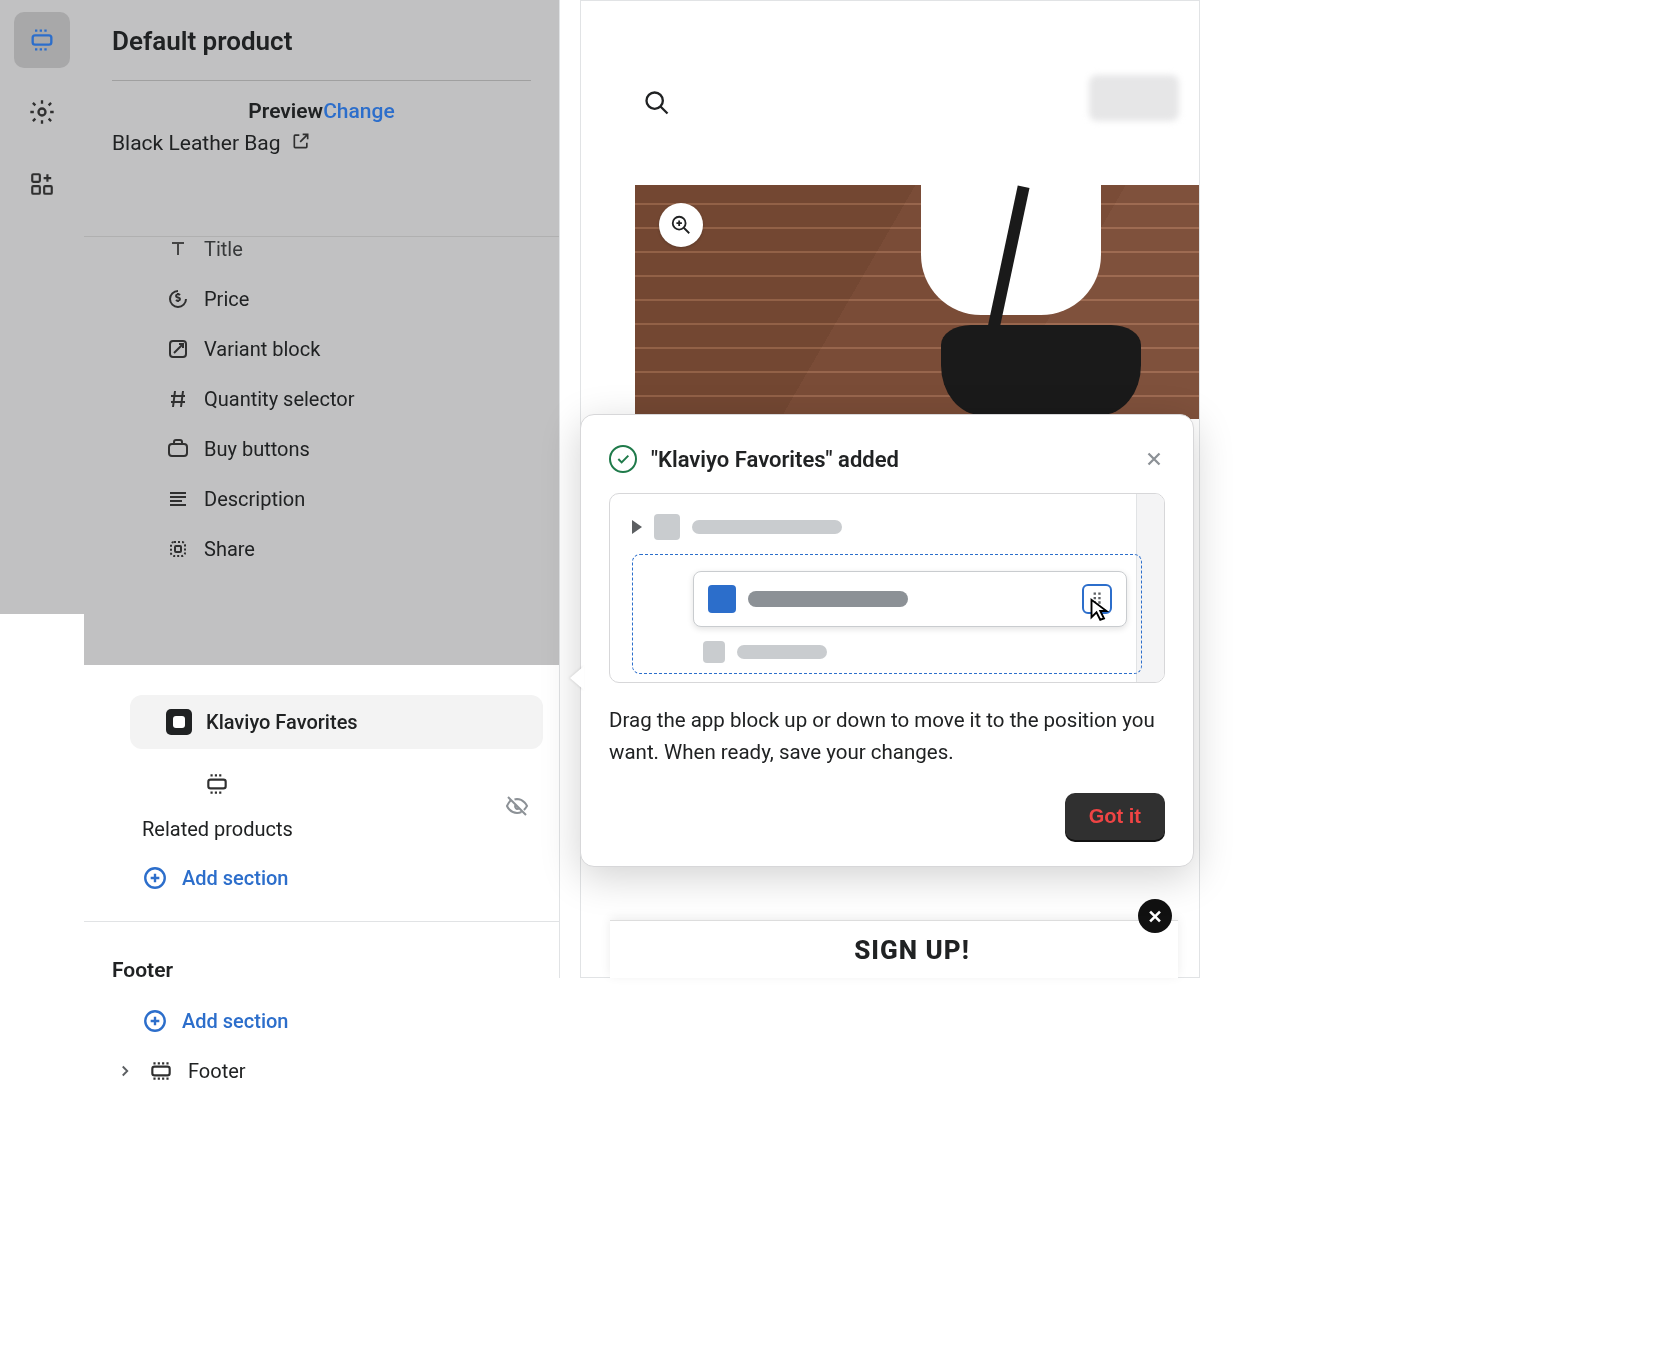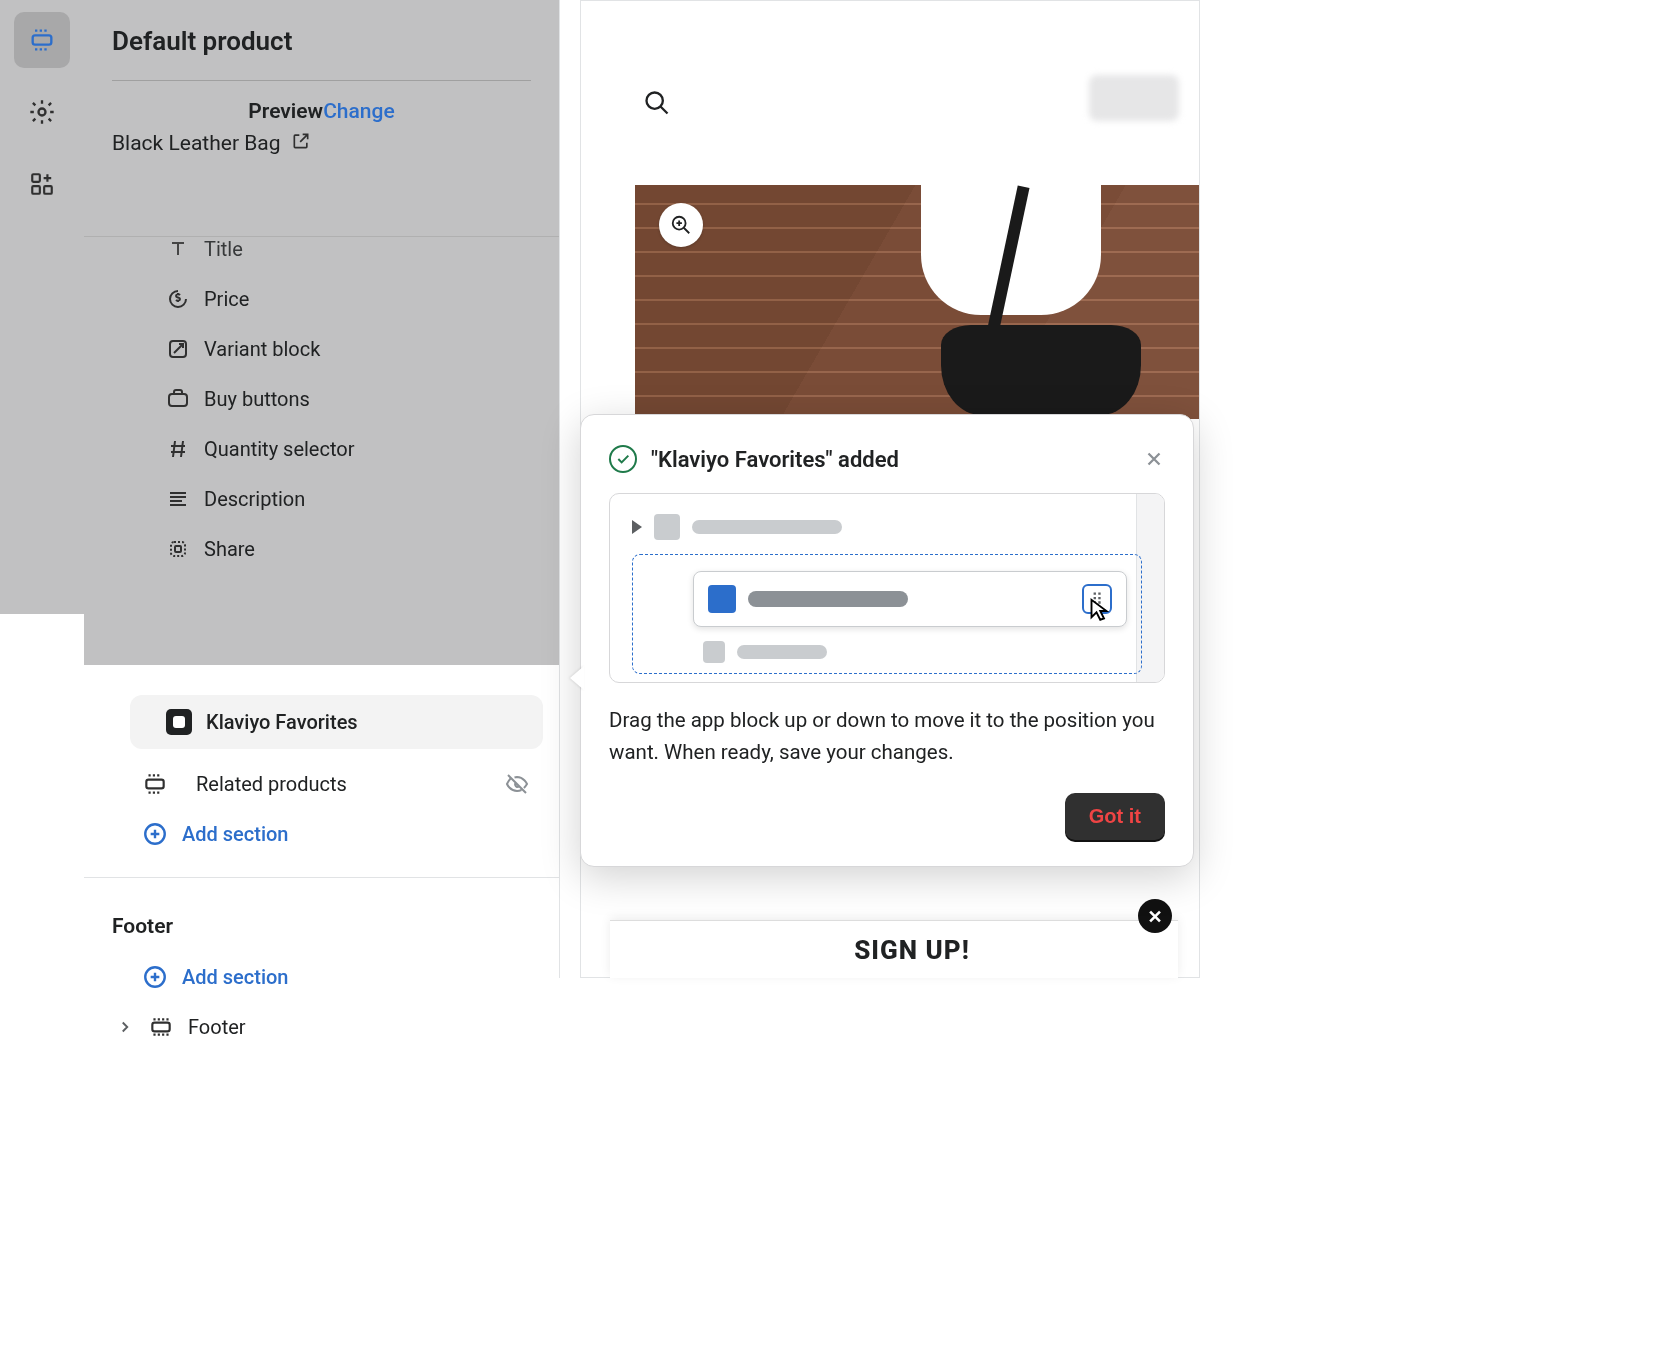--- a/index.html
+++ b/index.html
@@ -91,21 +91,21 @@
     width:26px;height:26px;border-radius:5px;background:#202223;
     display:flex;align-items:center;justify-content:center;
   }
   .klaviyo-icon::after{content:"";width:12px;height:12px;border-radius:3px;background:#fff;}
   .related-row {
     padding:12px 30px 12px 58px;
     display:flex;align-items:center;gap:14px;
     font-size:20px;
     justify-content:space-between;
   }
-  .related-left{display:flex;align-items:center;gap:28px;}
+  .related-left{display:flex;align-items:center;gap:20px;flex-direction:column;}
   .add-section {
     padding:12px 30px 12px 58px;
     display:flex;align-items:center;gap:14px;
     font-size:20px; color:#2c6ecb; font-weight:500;
   }
   .footer-sep {
     border-top:1px solid #e1e3e5;
     margin-top:18px;
     padding-top:36px;
   }
@@ -330,30 +330,30 @@
     </div>
     <div class="tree-item">
       <svg width="24" height="24" viewBox="0 0 24 24" fill="none" stroke="#303030" stroke-width="2">
           <rect x="4" y="4" width="16" height="16" rx="3"></rect>
           <path d="M8 16l8-8M13 7h4v4"></path>
         </svg>
       <span>Variant block</span>
     </div>
     <div class="tree-item">
       <svg width="24" height="24" viewBox="0 0 24 24" fill="none" stroke="#303030" stroke-width="2">
+          <path d="M5 9h14M5 15h14M9 4L7 20M17 4l-2 16"></path>
+        </svg>
+      <span>Quantity selector</span>
+    </div>
+    <div class="tree-item">
+      <svg width="24" height="24" viewBox="0 0 24 24" fill="none" stroke="#303030" stroke-width="2">
           <rect x="3" y="7" width="18" height="12" rx="3"></rect>
           <path d="M8 7V5a2 2 0 0 1 2-2h4a2 2 0 0 1 2 2v2"></path>
         </svg>
       <span>Buy buttons</span>
-    </div>
-    <div class="tree-item">
-      <svg width="24" height="24" viewBox="0 0 24 24" fill="none" stroke="#303030" stroke-width="2">
-          <path d="M5 9h14M5 15h14M9 4L7 20M17 4l-2 16"></path>
-        </svg>
-      <span>Quantity selector</span>
     </div>
     <div class="tree-item">
       <svg width="24" height="24" viewBox="0 0 24 24" fill="none" stroke="#303030" stroke-width="2">
           <path d="M4 6h16M4 10h16M4 14h12M4 18h16"></path>
         </svg>
       <span>Description</span>
     </div>
     <div class="tree-item">
       <svg width="24" height="24" viewBox="0 0 24 24" fill="none" stroke="#303030" stroke-width="2">
           <rect x="5" y="5" width="14" height="14" rx="3" stroke-dasharray="2 2"></rect>

